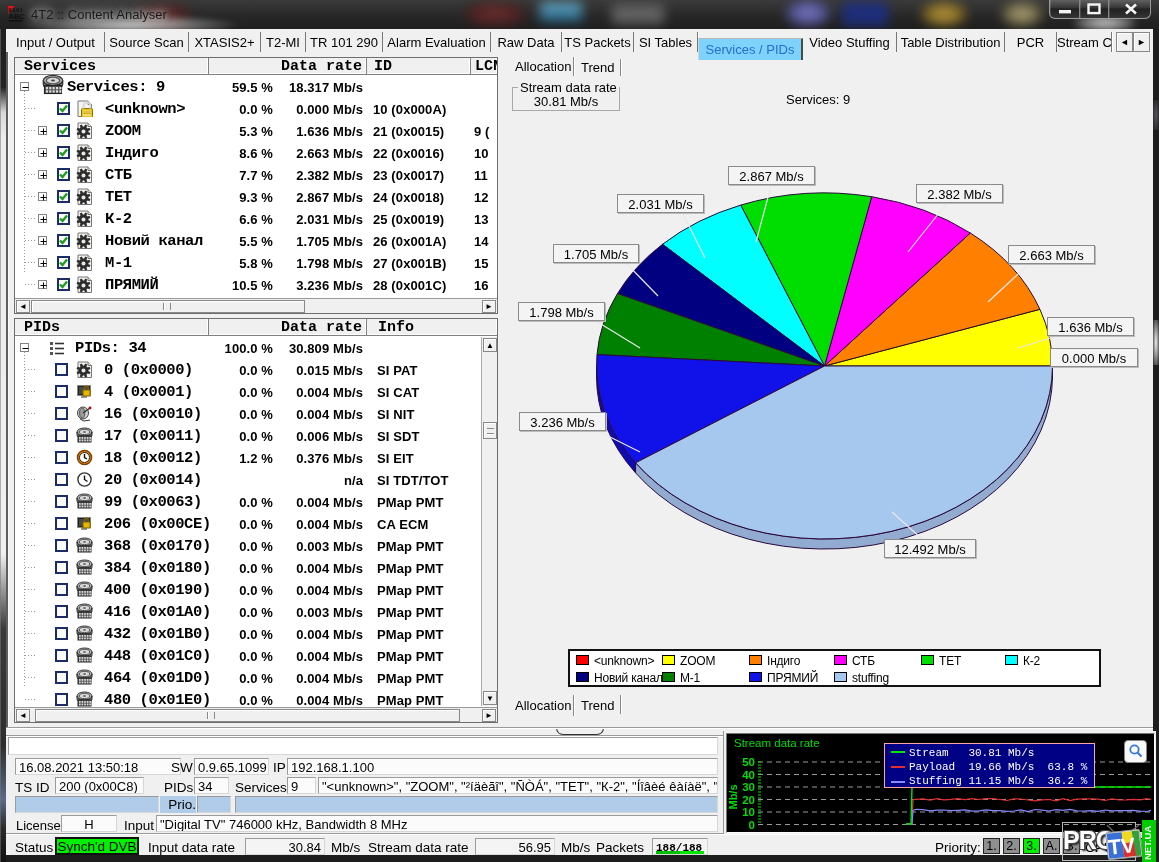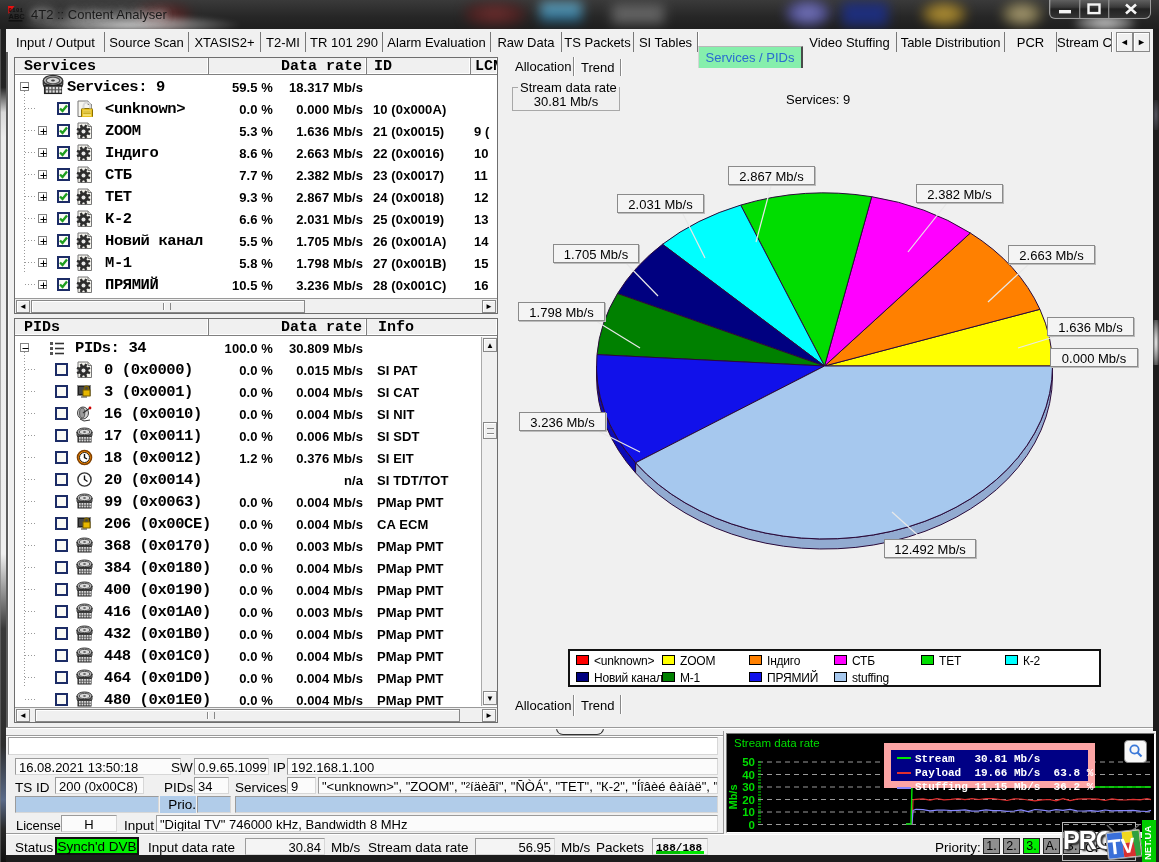--- a/index.html
+++ b/index.html
@@ -11,21 +11,21 @@
 #ticon{position:absolute;left:8px;top:6px;width:17px;height:16px}
 #ttext{position:absolute;left:31px;top:7px;font-size:13px;color:#1a1a1a;text-shadow:0 0 6px #cfcfcf,0 0 12px #bdbdbd,0 0 18px #b5b5b5;white-space:nowrap}
 #wbtns{position:absolute;left:1049px;top:0;width:102px;height:19px;display:flex;border:1px solid #9a9a9a;border-top:none;border-radius:0 0 6px 6px;overflow:hidden;background:linear-gradient(#606060 0%,#3a3a3a 40%,#222 50%,#303030 90%,#3a3a3a)}
 #wbtns div{flex:1;border-right:1px solid #888;box-shadow:inset 1px 0 0 rgba(255,255,255,.15);position:relative;color:#fff}
 #wbtns div:last-child{border-right:none;flex:1.6}
 
 #client{position:absolute;left:6px;top:29px;width:1147px;height:826px;background:#f0f0f0}
 
 .tabrow{position:absolute;height:22px}
 .tab{position:absolute;top:2px;height:20px;background:#f0f0f0;border-right:1px solid #777;box-shadow:1px 0 0 #fff;text-align:center;padding-top:3px;white-space:nowrap;overflow:hidden}
-.tab.active{top:16px;height:22px;background:#86efac;border-top:1px solid #b8b8b8;border-left:1px solid #d5d5d5;border-right:2px solid #4a4a4a;border-bottom:none;border-radius:1px 1px 0 0;color:#2a6cd0;box-shadow:none}
+.tab.active{top:8px;height:22px;background:#7dd3fc;border-top:1px solid #b8b8b8;border-left:1px solid #d5d5d5;border-right:2px solid #4a4a4a;border-bottom:none;border-radius:1px 1px 0 0;color:#2a6cd0;box-shadow:none}
 
 .panel{position:absolute;border:1px solid #6e6e6e;background:#fff}
 .phead{position:absolute;left:0;top:0;right:0;height:17px;background:#f0f0f0;border-bottom:1px solid #808080;font-family:"Liberation Mono",monospace;font-weight:bold;font-size:15px}
 .phead div{position:absolute;top:0;height:16px;border-right:1px solid #808080;box-shadow:inset -1px 0 0 #fff,inset 0 -1px 0 #fff;padding-top:0px;white-space:nowrap;overflow:hidden}
 .mono{font-weight:bold;white-space:nowrap}
 .row{position:absolute;left:0;height:22px;width:100%}
 .row .nm{position:absolute;top:2px;font-family:"Liberation Mono",monospace;font-size:15.5px;letter-spacing:-0.4px}
 .rt{position:absolute;top:4px;text-align:right;font-family:"Liberation Sans",sans-serif;font-size:13px;letter-spacing:0.1px}
 .idc{position:absolute;top:4px;font-family:"Liberation Sans",sans-serif;font-size:13px;letter-spacing:0.1px}
 .cbx{position:absolute;width:13px;height:13px;top:4px;background:#fafaf6;border:2px solid #1c2c66}
@@ -499,21 +499,21 @@
         <div class="row mono" style="top:62px">
           <div class="abs" style="left:10px;top:10px;width:11px;height:1px;background-image:linear-gradient(90deg,#999 1px,transparent 1px);background-size:3px 1px"></div>
           <div class="cbx" style="left:40px"></div>
           <div class="icon16" style="left:61px"><svg viewBox="0 0 17 17" width="17" height="17">
               <rect x="1.5" y="2.5" width="13" height="10" fill="#202020" stroke="#888"></rect>
               <rect x="3" y="4" width="10" height="7" fill="#484848"></rect>
               <rect x="5" y="13" width="6" height="2" fill="#999"></rect>
               <rect x="7" y="7" width="7" height="6" fill="#e8b800" stroke="#7a6000"></rect>
               <path d="M8.5 7 v-1.8 a2 2 0 0 1 4 0 V7" fill="none" stroke="#7a6000" stroke-width="1.4"></path>
             </svg></div>
-          <div class="nm" style="left:89px">3 (0x0001)</div>
+          <div class="nm" style="left:89px">4 (0x0001)</div>
           <div class="rt" style="left:135px;width:123px">0.0 %</div>
           <div class="rt" style="left:195px;width:153px">0.004 Mb/s</div>
           <div class="idc" style="left:362px">SI CAT</div>
         </div>
         <div class="row mono" style="top:84px">
           <div class="abs" style="left:10px;top:10px;width:11px;height:1px;background-image:linear-gradient(90deg,#999 1px,transparent 1px);background-size:3px 1px"></div>
           <div class="cbx" style="left:40px"></div>
           <div class="icon16" style="left:61px"><svg viewBox="0 0 17 17" width="17" height="17">
               <ellipse cx="7" cy="8" rx="5.5" ry="6" fill="#cfcfcf" stroke="#444"></ellipse>
               <ellipse cx="6.2" cy="8" rx="2.6" ry="5" fill="#9a9a9a" stroke="#555"></ellipse>
@@ -978,21 +978,21 @@
         <line x1="32" y1="80" x2="35" y2="80" stroke="#00e000"></line>
         <line x1="32" y1="83" x2="35" y2="83" stroke="#00e000"></line>
         <line x1="32" y1="86" x2="35" y2="86" stroke="#00e000"></line>
         <line x1="32" y1="89" x2="35" y2="89" stroke="#00e000"></line>
         <text x="11" y="64" fill="#00dd00" font-size="11" font-weight="bold" font-family="Liberation Sans" transform="rotate(-90 11 64)" text-anchor="middle">Mb/s</text>
         <polyline points="180,91 186,91 187,66.7 190,66.3 197,65.9 204,67.1 211,65.7 218,66.8 225,66.4 232,65.6 239,66.7 246,65.6 253,66.5 260,65.7 267,65.7 274,66.5 281,67.5 288,65.8 295,66.0 302,67.0 309,67.8 316,66.9 323,66.5 330,67.8 337,65.6 344,67.6 351,66.2 358,65.8 365,65.8 372,66.2 379,67.5 386,65.9 393,66.9 400,67.0 407,66.4 414,66.8 421,65.7 425,66.7" fill="none" stroke="#e03030" stroke-width="1.2"></polyline>
         <polyline points="180,91 186,91 187,77.4 190,76.3 197,76.7 204,77.8 211,77.2 218,77.0 225,77.6 232,77.3 239,76.9 246,78.1 253,77.9 260,76.8 267,77.6 274,77.5 281,78.3 288,78.0 295,76.9 302,78.6 309,76.5 316,77.2 323,78.0 330,76.6 337,77.4 344,76.3 351,77.8 358,78.0 365,77.6 372,78.3 379,77.0 386,77.9 393,77.6 400,77.6 407,77.3 414,78.2 421,78.5 425,77.4" fill="none" stroke="#8888ff" stroke-width="1.2"></polyline>
         <polyline points="180,91 185,91 186,54" fill="none" stroke="#00e800" stroke-width="1.4"></polyline>
         <line x1="186" y1="54" x2="425" y2="54" stroke="#00e800" stroke-width="1.4"></line>
       </svg>
-      <div class="abs" style="left:884px;top:743px;width:211px;height:45px;background:#000085;border:7px solid #fca5a5;font-family:'Liberation Mono',monospace;font-weight:bold;font-size:11px;color:#fff">
+      <div class="abs" style="left:884px;top:743px;width:211px;height:45px;background:#000085;border:1px solid #fca5a5;font-family:'Liberation Mono',monospace;font-weight:normal;font-size:11px;color:#fff">
         <div class="abs" style="left:6px;top:1px;width:14px;height:2px;background:#00e800;margin-top:6px"></div>
         <div class="abs" style="left:24px;top:3px;white-space:pre">Stream   30.81 Mb/s</div>
         <div class="abs" style="left:6px;top:16px;width:14px;height:2px;background:#e03030;margin-top:6px"></div>
         <div class="abs" style="left:24px;top:17px;white-space:pre">Payload  19.66 Mb/s  63.8 %</div>
         <div class="abs" style="left:6px;top:31px;width:14px;height:2px;background:#8888ff;margin-top:6px"></div>
         <div class="abs" style="left:24px;top:31px;white-space:pre">Stuffing 11.15 Mb/s  36.2 %</div>
       </div>
       <div class="abs" style="left:1124px;top:740px;width:23px;height:23px;background:#f8f8f8;border:1px solid #888;border-radius:4px"><svg width="21" height="21">
           <circle cx="9.5" cy="8.5" r="4.2" fill="none" stroke="#3a78d8" stroke-width="1.8"></circle>
           <line x1="12.5" y1="11.5" x2="16.5" y2="15.5" stroke="#3a78d8" stroke-width="2.2"></line>

